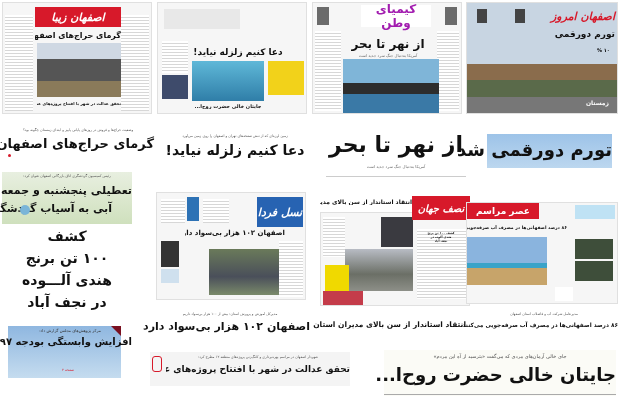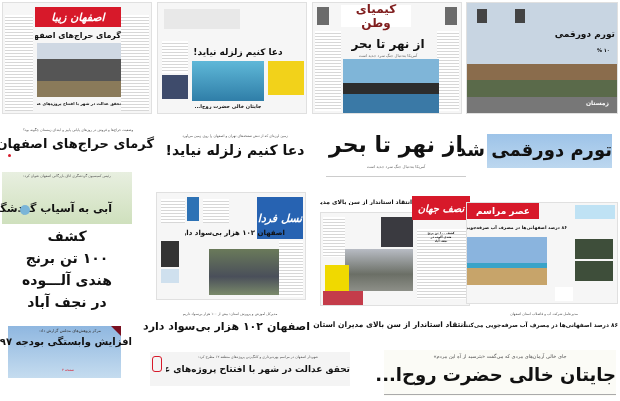--- a/index.html
+++ b/index.html
@@ -32,30 +32,31 @@
   <div class="hl" style="left:30px;top:44px;width:100px;font-size:9px">دعا کنیم زلزله نیاید!</div>
   <div class="col" style="left:4px;top:38px;width:26px;height:32px"></div>
   <div class="photo" style="left:4px;top:72px;width:26px;height:24px;background:#3e4b6b"></div>
   <div class="photo" style="left:34px;top:58px;width:72px;height:40px;background:linear-gradient(#5fb8d8,#2f7ea8)"></div>
   <div class="photo" style="left:110px;top:58px;width:36px;height:34px;background:#f2d21a"></div>
   <div class="hl" style="left:34px;top:100px;width:72px;font-size:5px">جایتان خالی حضرت روح‌ا...</div>
 </div>
 
 <div class="paper" style="left:312px;top:2px;width:150px;height:112px">
   <div class="photo" style="left:4px;top:4px;width:12px;height:18px;background:#6b6b6b"></div>
-  <div class="mast" style="left:28px;top:2px;width:70px;height:22px;background:#fff;color:#7f1d1d;font-size:12px">کیمیای وطن</div>
+  <div class="mast" style="left:48px;top:2px;width:70px;height:22px;background:#fff;color:#a21caf;font-size:12px">کیمیای وطن</div>
   <div class="photo" style="right:4px;top:4px;width:12px;height:18px;background:#6b6b6b"></div>
   <div class="hl" style="left:30px;top:34px;width:90px;font-size:12px">از نهر تا بحر</div>
   <div class="sub" style="left:30px;top:50px;width:90px;font-size:4px">آمریکا به‌دنبال جنگ سرد جدید است</div>
   <div class="col" style="left:2px;top:28px;width:26px;height:80px"></div>
   <div class="col" style="right:2px;top:28px;width:22px;height:80px"></div>
   <div class="photo" style="left:30px;top:56px;width:96px;height:54px;background:linear-gradient(#7fb5d8 0 45%,#2d2d2d 45% 65%,#3a79a6 65%)"></div>
 </div>
 
 <div class="paper" style="left:466px;top:2px;width:152px;height:112px;background:linear-gradient(#c8d5e2 0 55%,#8a6c4c 55% 70%,#5a6a4a 70% 85%,#777 85%)">
+  <div class="mast" style="left:84px;top:4px;width:64px;height:18px;color:#d7192a;font-size:11px;font-style:italic">اصفهان امروز</div>
   <div class="photo" style="left:10px;top:6px;width:10px;height:14px;background:#444"></div>
   <div class="photo" style="left:48px;top:6px;width:10px;height:14px;background:#444"></div>
   <div class="hl" style="left:84px;top:26px;width:64px;font-size:9px">تورم دورقمی شد</div>
   <div class="abs" style="left:130px;top:44px;font-size:5px;font-weight:bold">۱۰ %</div>
   <div class="abs" style="right:8px;top:96px;font-size:6px;color:#fff;font-weight:bold">زمستان</div>
 </div>
 
 <div class="abs" style="left:2px;top:126px;width:152px;height:44px">
   <div class="kicker" style="left:0;top:2px;width:152px;font-size:3.5px">وضعیت حراج‌ها و فروش در روزهای پایانی پاییز و ابتدای زمستان چگونه بود؟</div>
   <div class="big" style="left:0;top:10px;width:152px;font-size:13px">گرمای حراج‌های اصفهان در زمستان</div>
@@ -72,20 +73,21 @@
   <div class="sub" style="left:0;top:32px;width:140px;font-size:4px">آمریکا به‌دنبال جنگ سرد جدید است</div>
   <div class="rule" style="left:0;top:44px;width:140px"></div>
 </div>
 
 <div class="abs" style="left:487px;top:134px;width:125px;height:34px;background:linear-gradient(#9dc3e8,#bcd7ef)">
   <div class="big" style="left:0;top:5px;width:125px;font-size:18px">تورم دورقمی شد</div>
 </div>
 
 <div class="abs" style="left:2px;top:172px;width:130px;height:52px;background:linear-gradient(#e8efe0,#cfe0bd)">
   <div class="kicker" style="left:0;top:2px;width:130px;font-size:3.5px">رئیس کمیسیون گردشگری اتاق بازرگانی اصفهان عنوان کرد:</div>
+  <div class="big" style="left:0;top:12px;width:130px;font-size:11px">تعطیلی پنجشنبه و جمعه</div>
   <div class="big" style="left:0;top:30px;width:110px;font-size:11px">آبی به آسیاب گردشگری</div>
   <div class="abs" style="left:18px;top:33px;width:10px;height:10px;border-radius:50%;background:#7ab5d8"></div>
 </div>
 
 <div class="abs" style="left:2px;top:228px;width:130px;height:96px">
   <div class="big" style="left:0;top:0;width:130px;font-size:14px">کشف</div>
   <div class="big" style="left:0;top:22px;width:130px;font-size:14px">۱۰۰ تن برنج</div>
   <div class="big" style="left:0;top:66px;width:130px;font-size:14px">در نجف آباد</div>
   <div class="big" style="left:0;top:44px;width:130px;font-size:14px">هندی آلـــوده</div>
 </div>
@@ -94,21 +96,21 @@
   <div class="abs" style="right:0;top:0;width:0;height:0;border-top:10px solid #7a1020;border-left:10px solid transparent"></div>
   <div class="kicker" style="left:0;top:2px;width:124px;font-size:4px;color:#333">مرکز پژوهش‌های مجلس گزارش داد:</div>
   <div class="big" style="left:0;top:10px;width:124px;font-size:10px">افزایش وابستگی بودجه ۹۷</div>
   <div class="abs" style="left:54px;top:42px;font-size:3.5px;color:#d7192a">صفحه ۲</div>
 </div>
 
 <div class="paper" style="left:156px;top:192px;width:150px;height:108px">
   <div class="photo" style="left:30px;top:4px;width:12px;height:24px;background:#2d72b5"></div>
   <div class="col" style="left:4px;top:6px;width:24px;height:24px"></div>
   <div class="col" style="left:46px;top:6px;width:26px;height:24px"></div>
-  <div class="mast" style="left:100px;top:4px;width:46px;height:42px;background:#2763b2;font-size:11px;font-style:italic">نسل فردا</div>
+  <div class="mast" style="left:100px;top:4px;width:46px;height:30px;background:#2763b2;font-size:11px;font-style:italic">نسل فردا</div>
   <div class="hl" style="left:28px;top:36px;width:100px;font-size:7px">اصفهان ۱۰۲ هزار بی‌سواد دارد</div>
   <div class="photo" style="left:4px;top:48px;width:18px;height:26px;background:#333"></div>
   <div class="photo" style="left:4px;top:76px;width:18px;height:14px;background:#cfe0ee"></div>
   <div class="photo" style="left:52px;top:56px;width:70px;height:46px;background:linear-gradient(#6a7a5a,#4a4f5a 60%,#7a8a6a)"></div>
   <div class="col" style="right:2px;top:48px;width:24px;height:56px"></div>
 </div>
 
 <div class="abs" style="left:320px;top:198px;width:92px;height:12px">
   <div class="hl" style="left:0;top:0;width:92px;font-size:6px">انتقاد استاندار از سن بالای مدیران استان</div>
 </div>

